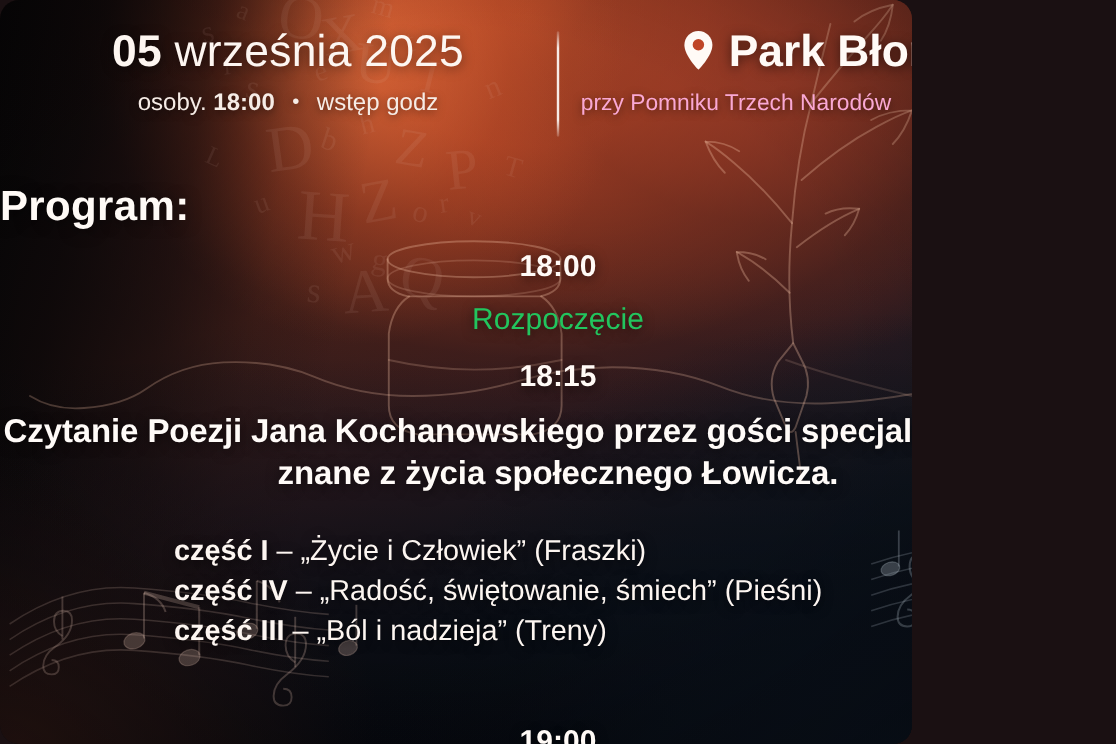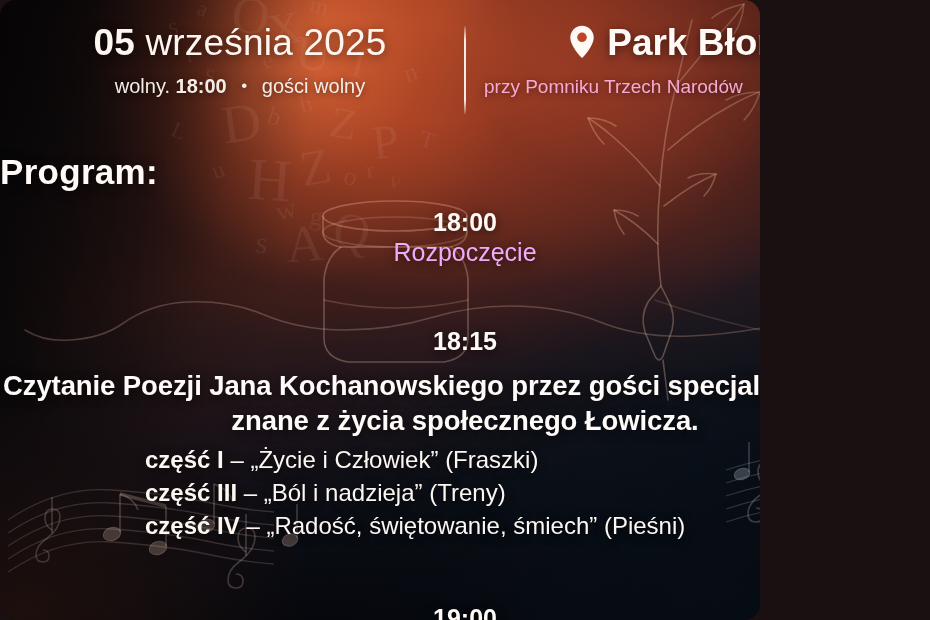--- a/index.html
+++ b/index.html
@@ -156,26 +156,26 @@
     font-size:35px;font-weight:700;color:#fffaf6;letter-spacing:0.3px;
     text-shadow:0 2px 12px rgba(0,0,0,0.55);
   }
 
   .slot{position:absolute;width:930px;text-align:center;}
   .slot-time{
     font-size:25px;font-weight:700;color:#fffaf6;
     text-shadow:0 2px 10px rgba(0,0,0,0.6);
   }
   .slot-desc{
-    margin-top:1px;font-size:25px;font-weight:400;color:#f0abfc;
+    margin-top:15px;font-size:25px;font-weight:400;color:#22c55e;
     text-shadow:0 2px 10px rgba(0,0,0,0.6);
   }
 
   #slot-1{top:208px;}
-  #slot-2{top:327px;}
+  #slot-2{top:300px;}
 
   .slot-desc-bold{
     margin-top:12px;font-size:27.5px;font-weight:700;color:#fffbf8;
     line-height:1.28;letter-spacing:-0.1px;
     text-shadow:0 2px 11px rgba(0,0,0,0.62);
   }
 
   .parts{
     position:absolute;top:444px;left:0;width:930px;
     display:flex;flex-direction:column;align-items:center;
@@ -344,24 +344,24 @@
     <div class="top-clip"></div>
 
     <div class="header">
 
       <div class="hdr-left">
         <div class="date-line">
           <b>05</b>
           <span>września 2025</span>
         </div>
         <div class="sub-line">
-          <span>wolny.</span>
+          <span>osoby.</span>
           <b>18:00</b>
           <span class="dot-sep">•</span>
-          <span>gości wolny</span>
+          <span>wstęp godz</span>
         </div>
       </div>
 
       <div class="divider"></div>
 
       <div class="hdr-right">
         <div class="place-line">
           <span class="pin">
             <svg viewBox="0 0 24 32" width="26" height="34">
               <path d="M12,0.8 C5.9,0.8 1,5.7 1,11.8 C1,20.3 12,31.2 12,31.2 C12,31.2 23,20.3 23,11.8 C23,5.7 18.1,0.8 12,0.8 Z" fill="#fffaf6"></path>
@@ -388,29 +388,29 @@
     </div>
 
     <div class="parts">
       <div class="part-row">
         <span class="part-label">część I</span>
         <span class="part-dash">–</span>
         <span>„Życie i Człowiek”</span>
         <span>(Fraszki)</span>
       </div>
       <div class="part-row">
+        <span class="part-label">część IV</span>
+        <span class="part-dash">–</span>
+        <span>„Radość, świętowanie, śmiech”</span>
+        <span>(Pieśni)</span>
+      </div>
+      <div class="part-row">
         <span class="part-label">część III</span>
         <span class="part-dash">–</span>
         <span>„Ból i nadzieja”</span>
         <span>(Treny)</span>
       </div>
-      <div class="part-row">
-        <span class="part-label">część IV</span>
-        <span class="part-dash">–</span>
-        <span>„Radość, świętowanie, śmiech”</span>
-        <span>(Pieśni)</span>
-      </div>
     </div>
 
     <div class="bottom-time">19:00</div>
 
   </div>
 </div>
 
 </body></html>

